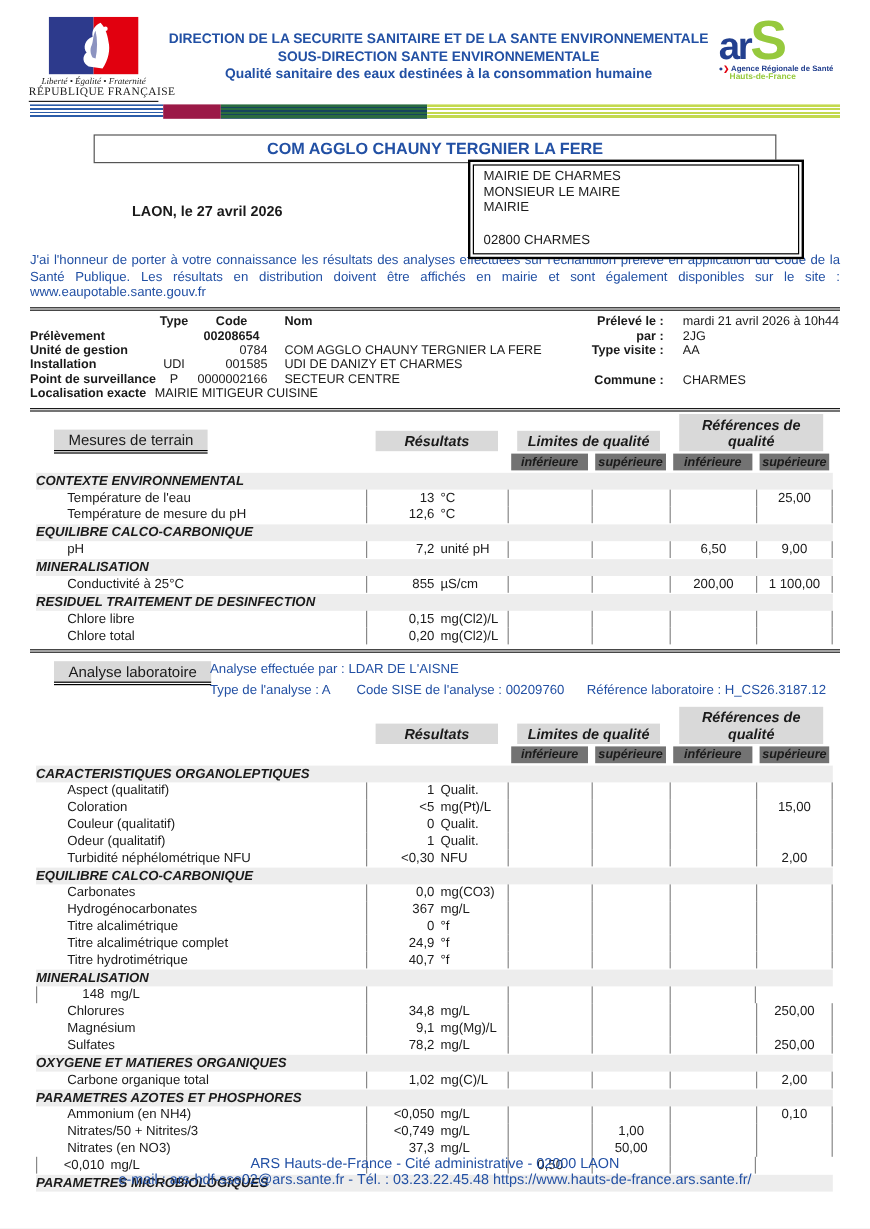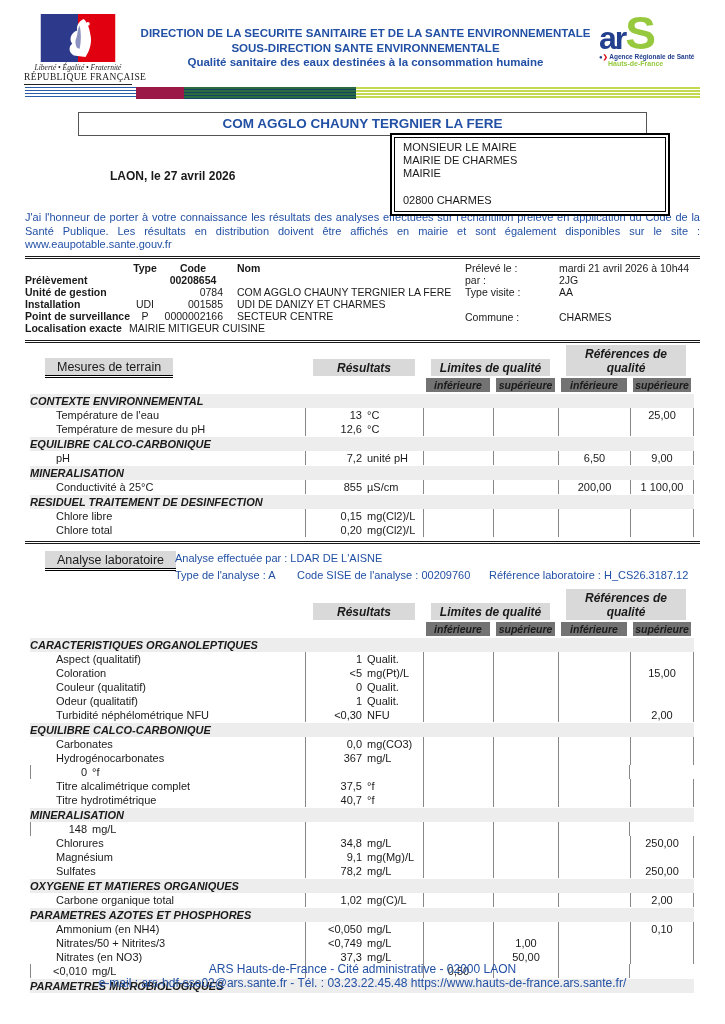--- a/index.html
+++ b/index.html
@@ -52,21 +52,21 @@
   .s-grid { display:grid; grid-template-columns:102px 36px 60px 1fr; width:430px; }
   .s-label { font-weight:bold; white-space:nowrap; }
   .s-type { text-align:center; }
   .s-code { text-align:right; }
   .s-nom  { padding-left:14px; white-space:nowrap; }
   .s-hdr  { font-weight:bold; }
   .s-wide { grid-column:2 / 5; padding-left:2px; white-space:nowrap; }
   .s-bold { font-weight:bold;text-align:center; }
   .s-right { position:absolute; top:0; left:440px; width:280px; }
   .sr { position:absolute; white-space:nowrap; }
-  .sr-label { display:inline-block; width:88px; text-align:left; font-weight:normal; margin-right:6px; }
+  .sr-label { display:inline-block; width:88px; text-align:right; font-weight:bold; margin-right:16px; }
   .sr0{top:0;} .sr1{top:12px;} .sr2{top:24px;} .sr3{top:49px;}
 
   
   .atable { margin-left:30px; width:664px; font-size:11px; }
   .trow { display:grid; grid-template-columns:275px 118px 70px 65px 72px 64px; }
   .t-head1 { margin-top:2px; align-items:flex-end; }
   .tab-slot { position:relative; }
   .tab-label { position:relative; display:inline-block; margin-left:15px; background:#d9d9d9;
                font-weight:normal; font-size:12.5px; padding:2px 12px 1px; border-bottom:1px solid #000; }
   .tab-label::after { content:""; position:absolute; left:0; right:0; bottom:-3px; border-top:1px solid #000; }
@@ -134,22 +134,22 @@
     <div class="seg-green"></div>
     <div class="seg-lime"></div>
   </div>
 
   <div class="title-box">COM AGGLO CHAUNY TERGNIER LA FERE</div>
 
   <div class="addr-row">
     <div class="date-line">LAON, le 27 avril 2026</div>
     <div class="addr-outer">
       <div class="addr-inner">
+        <div class="addr-line">MAIRIE DE CHARMES</div>
         <div class="addr-line">MONSIEUR LE MAIRE</div>
-        <div class="addr-line">MAIRIE DE CHARMES</div>
         <div class="addr-line">MAIRIE</div>
         <div class="addr-line"></div>
         <div class="addr-line">02800 CHARMES</div>
       </div>
     </div>
   </div>
 
   <p class="intro"><span>J'ai l'honneur de porter à votre connaissance les résultats des analyses effectuées sur l'échantillon  prélevé en application du Code de la Santé Publique. Les résultats en distribution doivent être affichés en mairie et sont également disponibles sur le site : </span><span>www.eaupotable.sante.gouv.fr</span></p>
 
   <div class="hr-double"></div>
@@ -378,33 +378,34 @@
           <div class="cell result">
             <div class="val">367</div>
             <div class="unit">mg/L</div>
           </div>
           <div class="cell lim"></div>
           <div class="cell lim"></div>
           <div class="cell lim"></div>
           <div class="cell lim last"></div>
         </div>
         <div class="trow drow">
+          <div class="cell param">Titre alcalimétrique</div>
           <div class="cell result">
             <div class="val">0</div>
             <div class="unit">°f</div>
           </div>
           <div class="cell lim"></div>
           <div class="cell lim"></div>
           <div class="cell lim"></div>
           <div class="cell lim last"></div>
         </div>
         <div class="trow drow">
           <div class="cell param">Titre alcalimétrique complet</div>
           <div class="cell result">
-            <div class="val">37,5</div>
+            <div class="val">24,9</div>
             <div class="unit">°f</div>
           </div>
           <div class="cell lim"></div>
           <div class="cell lim"></div>
           <div class="cell lim"></div>
           <div class="cell lim last"></div>
         </div>
         <div class="trow drow">
           <div class="cell param">Titre hydrotimétrique</div>
           <div class="cell result">

